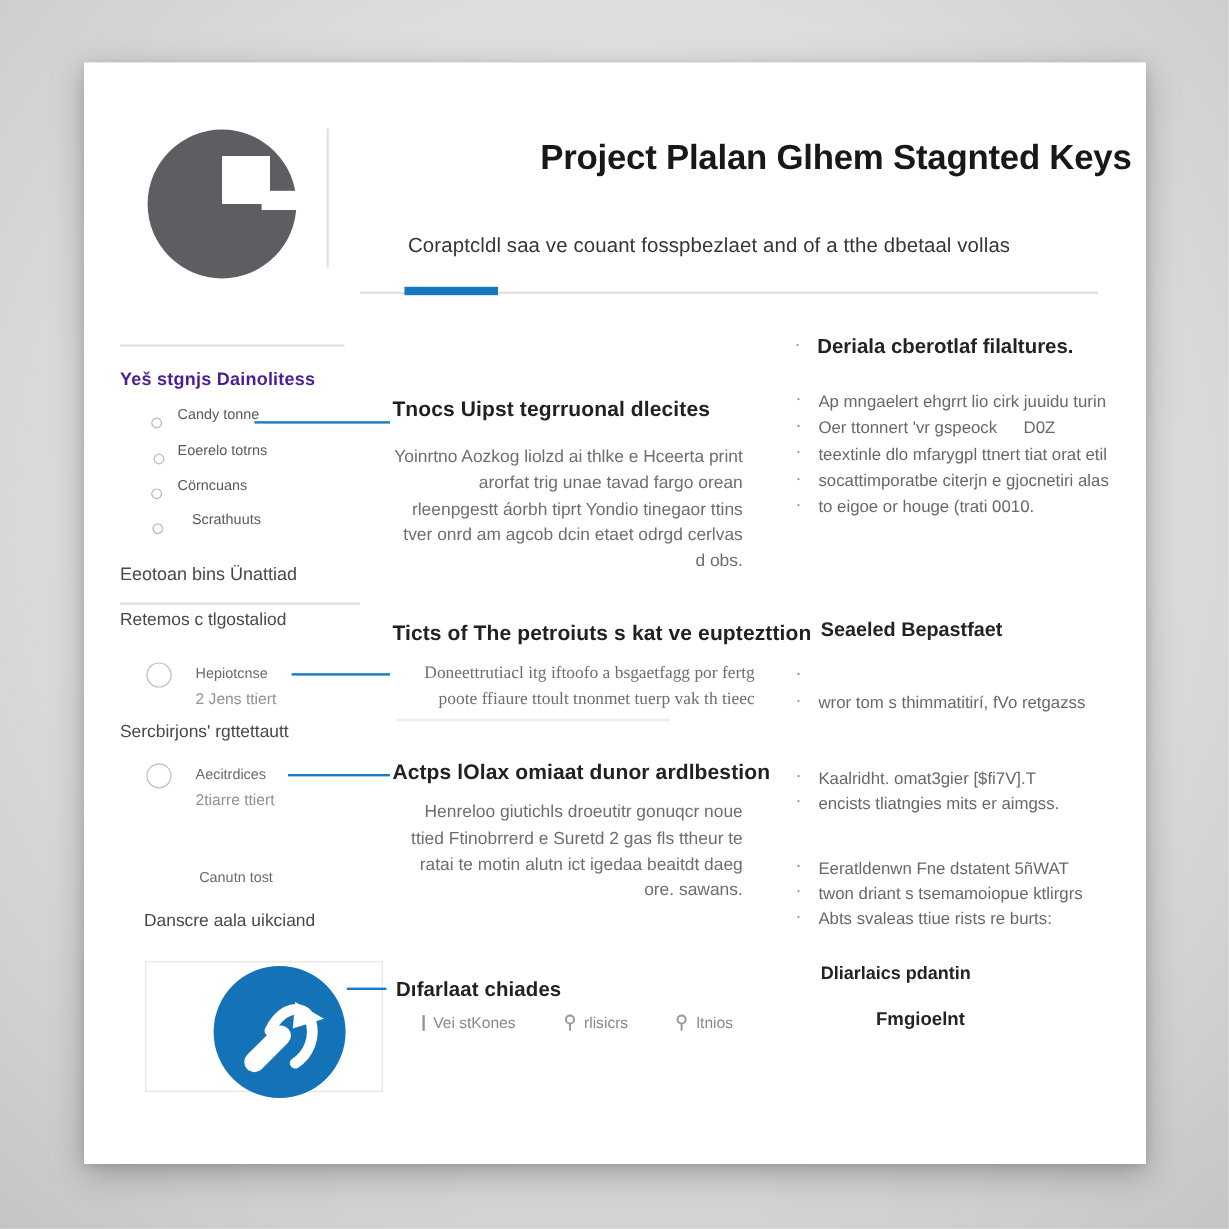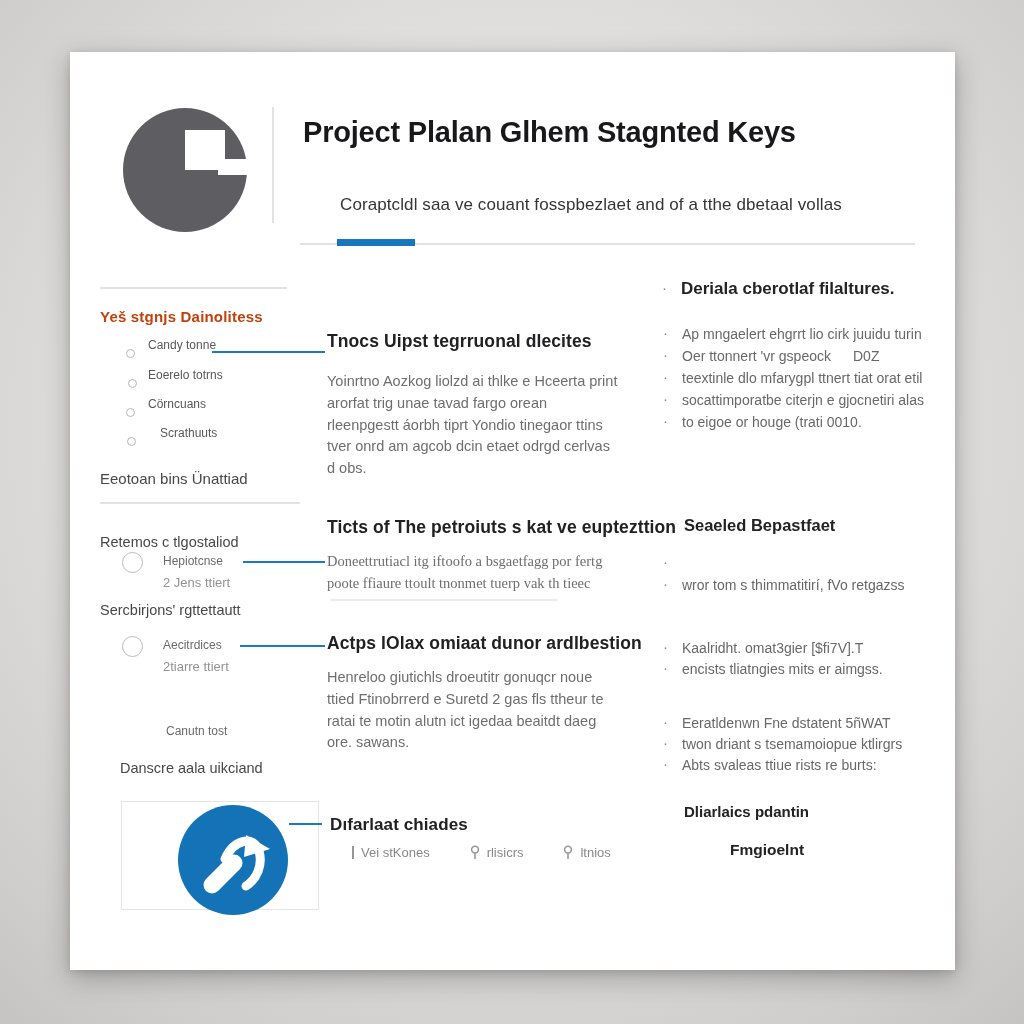--- a/index.html
+++ b/index.html
@@ -1,33 +1,33 @@
 <!DOCTYPE html>
 <html><head>
 <meta charset="utf-8">
 <style>
   html,body{margin:0;padding:0;}
   body{
     width:1024px;height:1024px;overflow:hidden;
     font-family:"Liberation Sans", sans-serif;
     background:radial-gradient(circle at 50% 42%, #eeedec 0%, #e3e2e1 45%, #cfcecd 85%, #c5c4c3 100%);
   }
-  .stage{position:relative;width:956px;height:1024px;}
+  .stage{position:relative;width:956px;height:1024px;text-align:right;}
   .abs{position:absolute;}
   .card{
     left:70px;top:52px;width:885px;height:918px;background:#fff;
     box-shadow:0 8px 26px rgba(0,0,0,.25), 0 2px 8px rgba(0,0,0,.12);
   }
   .vdiv{width:2px;background:#e3e3e3;}
   .hdiv{height:1.5px;background:#e2e2e1;}
   .title{font-size:29px;font-weight:700;color:#18181a;line-height:1.32;letter-spacing:-.2px;}
   .subtitle{font-size:17px;color:#353537;letter-spacing:.1px;margin-left:37px;}
   .blue-seg{background:#1777bd;height:7px;}
   .connector{height:2px;background:#1b7ac0;}
-  .sb-head{font-size:15px;font-weight:700;color:#c2410c;letter-spacing:.2px;}
+  .sb-head{font-size:15px;font-weight:700;color:#4c1d95;letter-spacing:.2px;}
   .sb-item{font-size:12px;color:#58585a;}
   .dot-marker{width:7px;height:7px;border:1.5px solid #b7b7b9;border-radius:50%;display:inline-block;}
   .radio{width:19px;height:19px;border:1.6px solid #bcbcbe;border-radius:50%;background:#fff;}
   .sb-note{font-size:15px;color:#48484a;}
   .sb-sub{font-size:13px;color:#929294;}
   .m-head{font-size:17.5px;font-weight:700;color:#212123;letter-spacing:.1px;}
   .m-body{font-size:14.5px;line-height:1.5;color:#6e6e70;}
   .r-head{font-size:17px;font-weight:700;color:#232325;}
   .r-item{font-size:14px;color:#68686a;line-height:1.45;}
   .r-bullet{color:#8a8a8c;font-size:15px;}
@@ -70,21 +70,21 @@
   <div class="abs" style="left:126px;top:403px;"><span class="dot-marker"></span></div>
   <div class="abs sb-item" style="left:148px;top:397px;">Cörncuans</div>
   <div class="abs" style="left:127px;top:432px;"><span class="dot-marker"></span></div>
   <div class="abs sb-item" style="left:152px;top:426px;margin-left:8px;">Scrathuuts</div>
 
   <div class="abs connector" style="left:212px;top:351px;width:113px;"></div>
 
   <div class="abs sb-note" style="left:100px;top:470px;">Eeotoan bins Ünattiad</div>
   <div class="abs hdiv" style="left:100px;top:502px;width:200px;"></div>
 
-  <div class="abs sb-note" style="left:100px;top:534px;font-size:14.5px;">Retemos c tlgostaliod</div>
+  <div class="abs sb-note" style="left:100px;top:509px;font-size:14.5px;">Retemos c tlgostaliod</div>
   <div class="abs radio" style="left:122px;top:552px;"></div>
   <div class="abs sb-item" style="left:163px;top:554px;color:#6a6a6c;">Hepiotcnse</div>
   <div class="abs sb-sub" style="left:163px;top:575px;">2 Jens ttiert</div>
   <div class="abs connector" style="left:243px;top:561px;width:82px;"></div>
 
   <div class="abs sb-note" style="left:100px;top:602px;font-size:14.5px;">Sercbirjons' rgttettautt</div>
   <div class="abs radio" style="left:122px;top:636px;"></div>
   <div class="abs sb-item" style="left:163px;top:638px;color:#6a6a6c;">Aecitrdices</div>
   <div class="abs sb-sub" style="left:163px;top:659px;">2tiarre ttiert</div>
   <div class="abs connector" style="left:240px;top:645px;width:85px;"></div>

